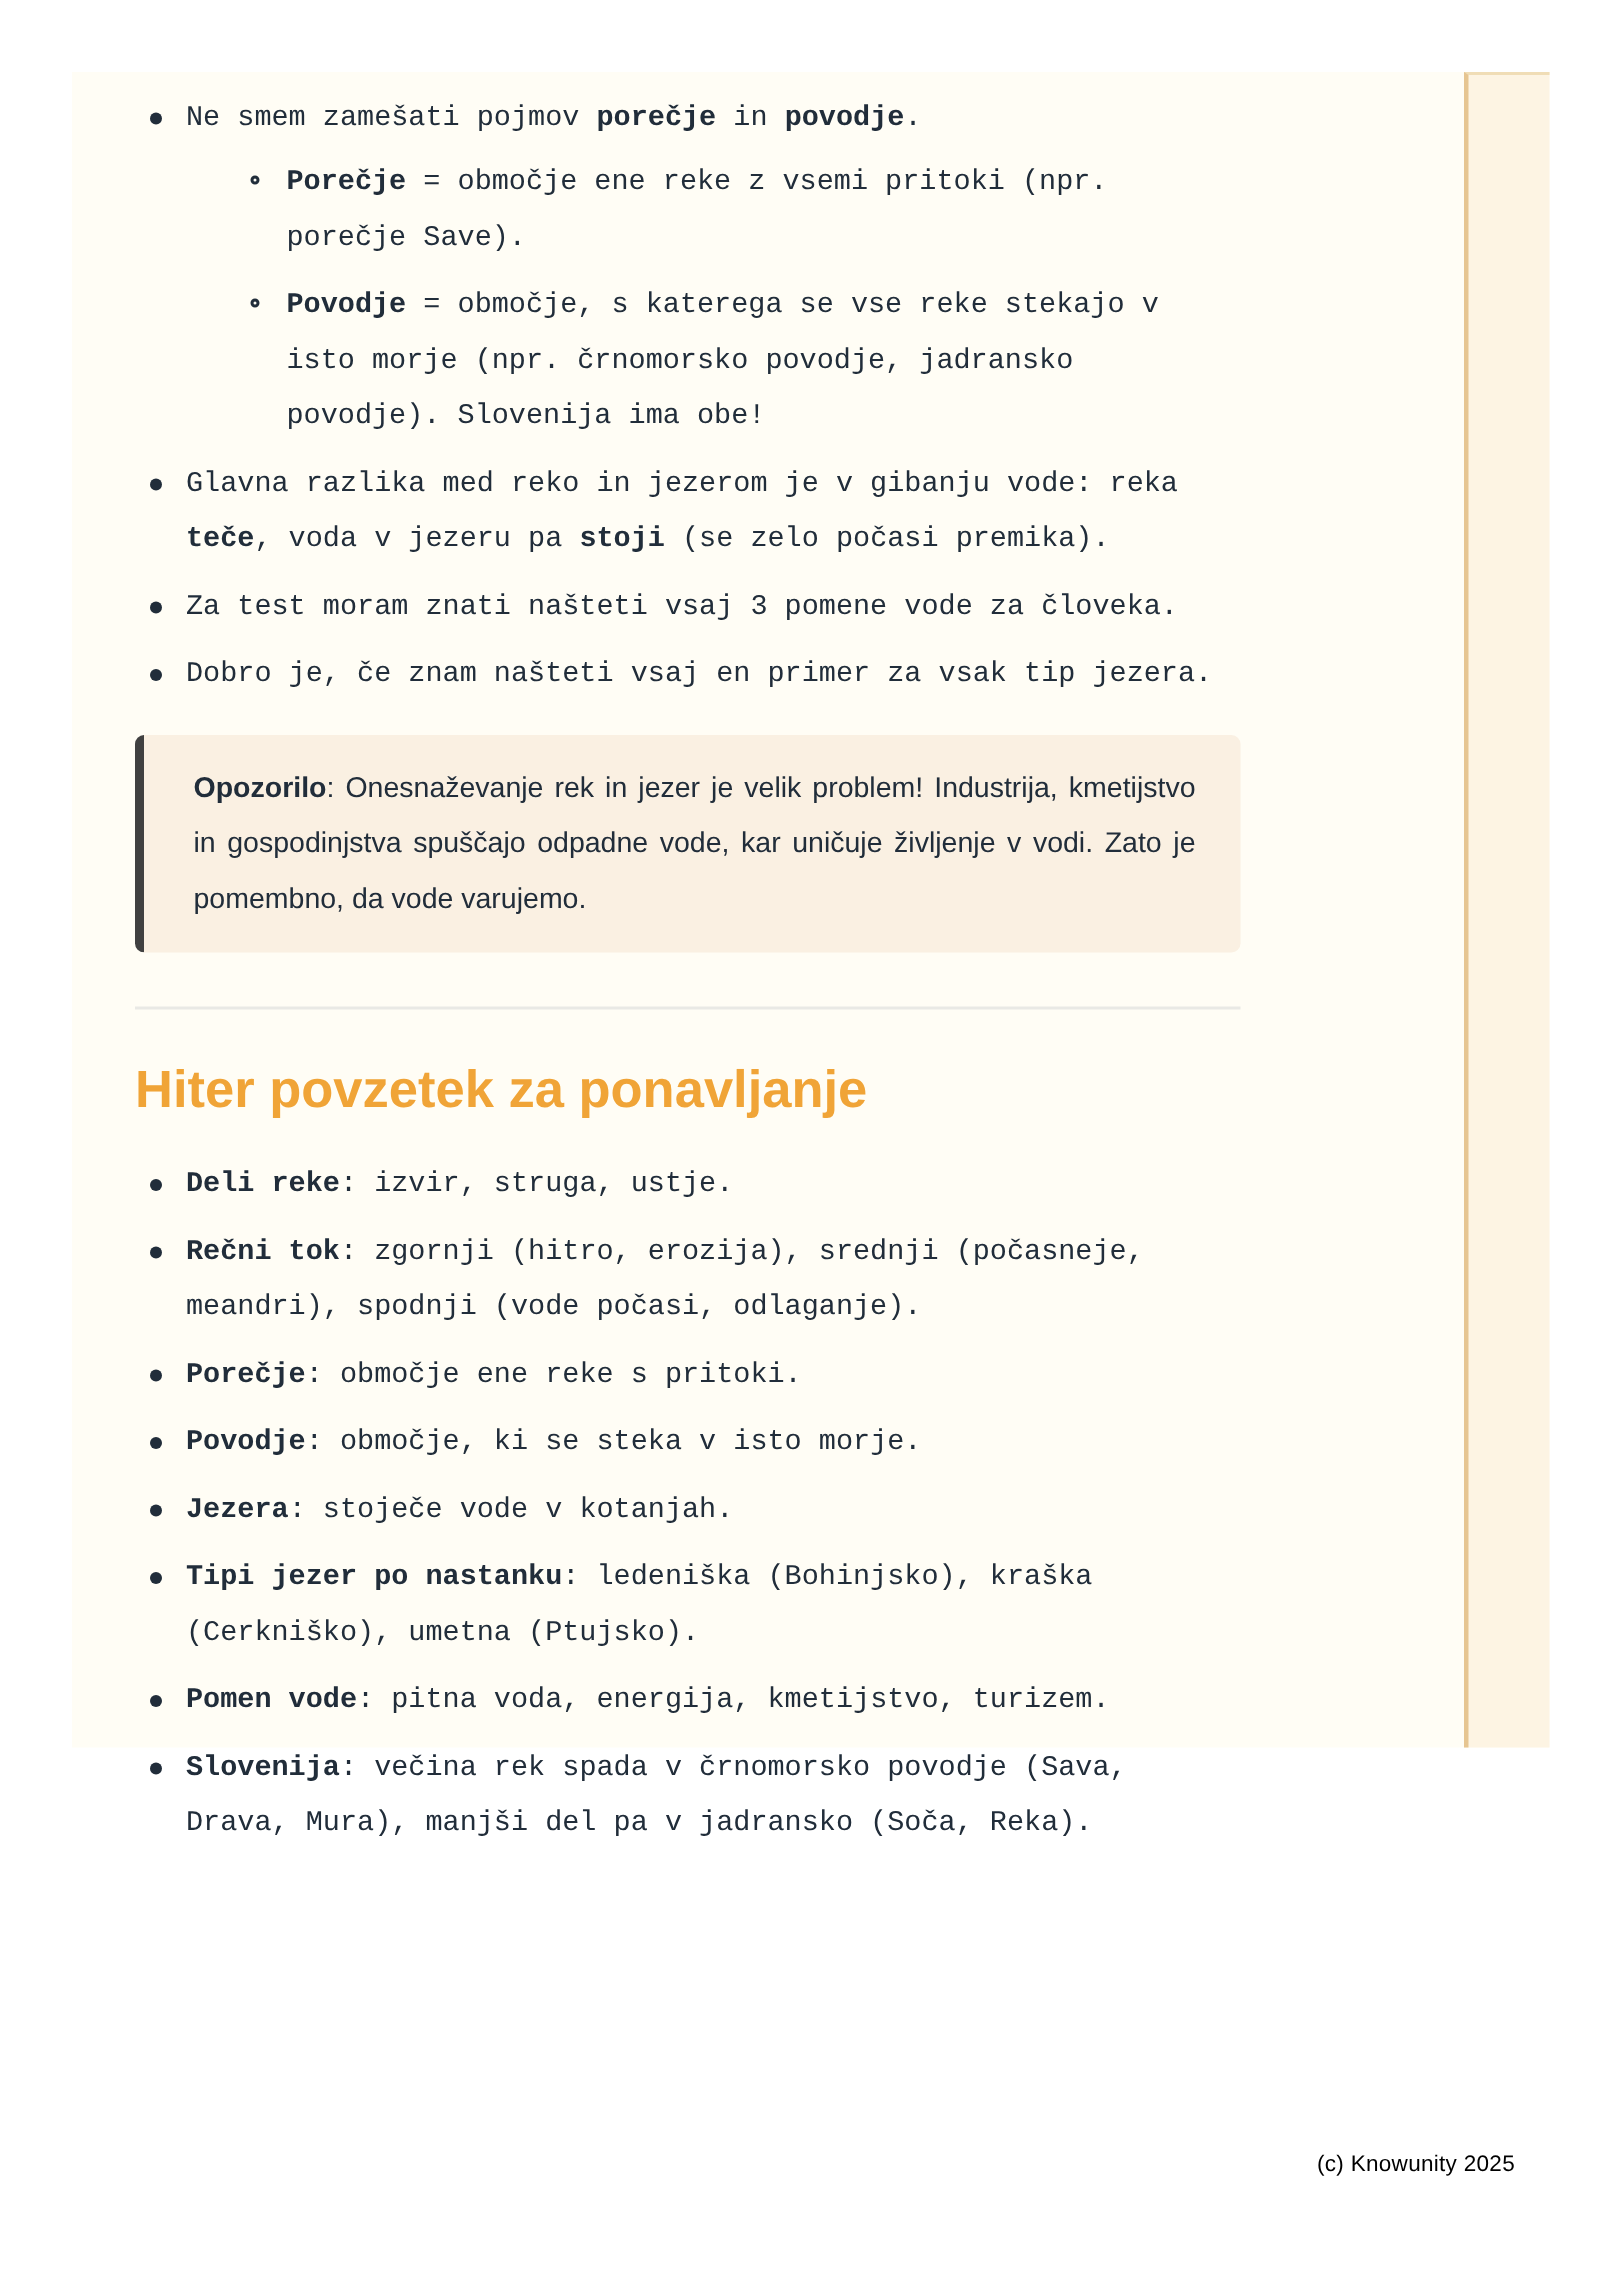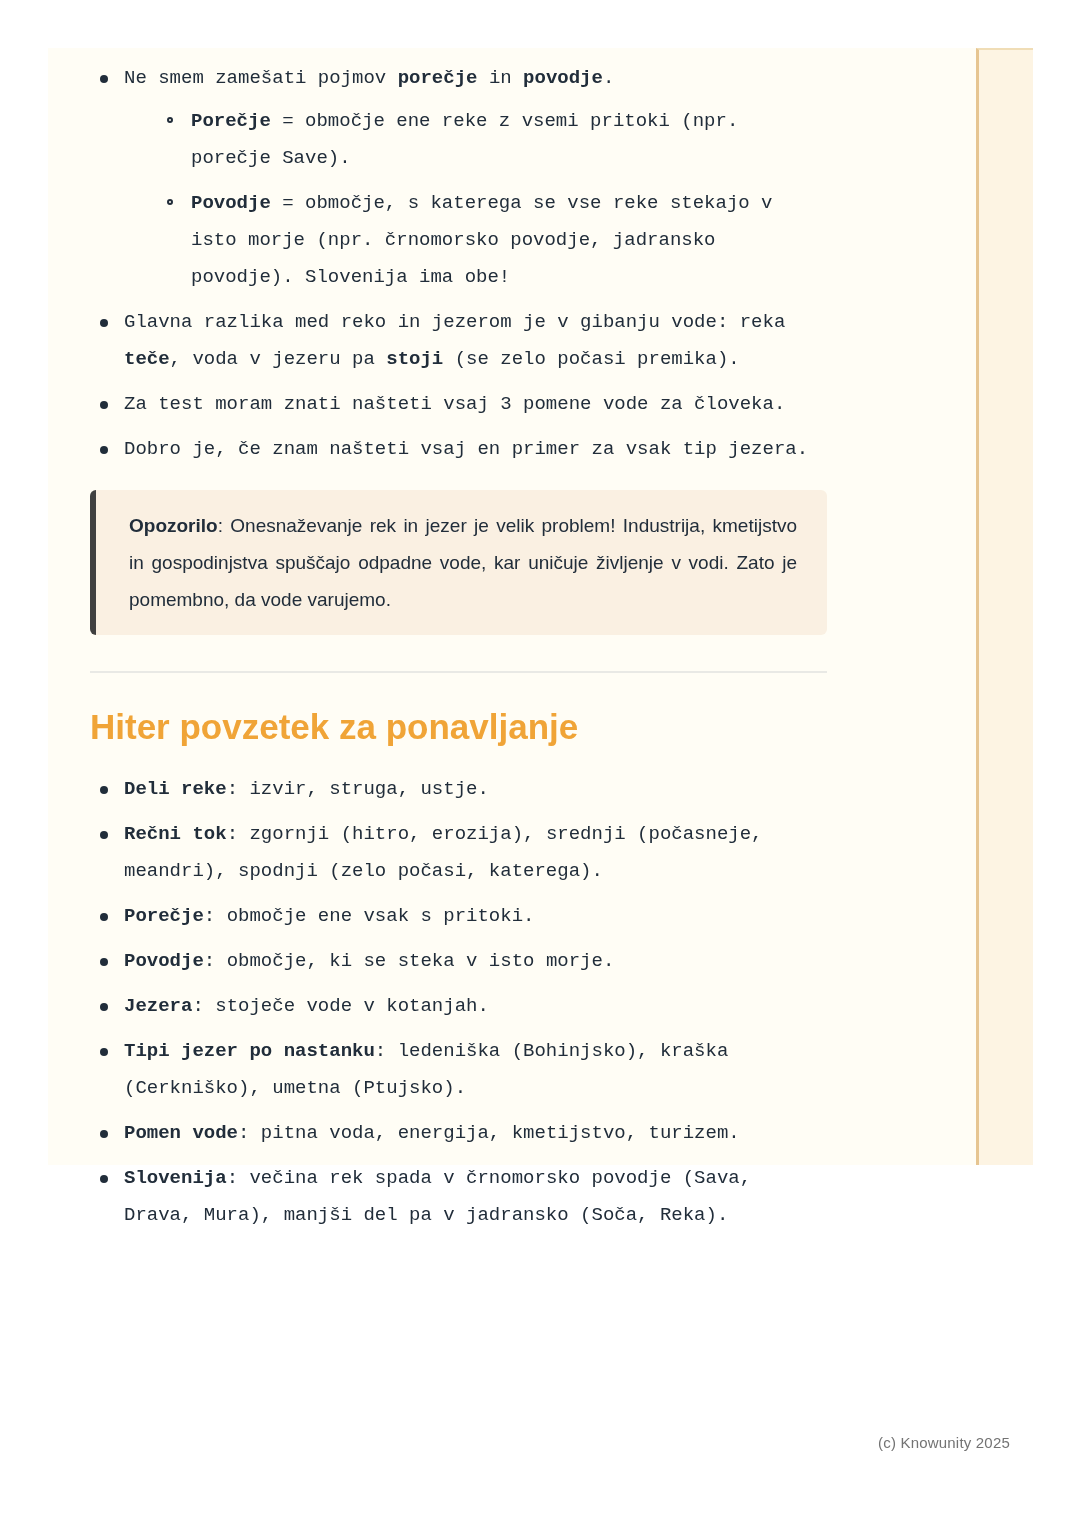--- a/index.html
+++ b/index.html
@@ -65,21 +65,21 @@
     margin-top:36px;
     font-size:35px; line-height:36px;
     font-weight:700; color:#f0a437;
   }
   ul.summary { list-style:none; margin-top:26px; }
   ul.summary > li { position:relative; padding-left:34px; margin-bottom:8px; }
 
   .footer {
     position:absolute; right:70px; top:1434px;
     font-size:15px; line-height:18px;
-    color:#737373; letter-spacing:0.2px;
+    color:#000000; letter-spacing:0.2px;
   }
 </style>
 </head>
 <body>
 
 <div class="canvas">
   <div class="doc-page">
     <div class="side-strip"></div>
     <div class="content">
 
@@ -96,22 +96,22 @@
       <div class="callout">
         <p><strong>Opozorilo</strong><span>: Onesnaževanje rek in jezer je velik problem! Industrija, kmetijstvo in gospodinjstva spuščajo odpadne vode, kar uničuje življenje v vodi. Zato je pomembno, da vode varujemo.</span></p>
       </div>
 
       <hr class="divider">
 
       <h2 class="summary-heading">Hiter povzetek za ponavljanje</h2>
 
       <ul class="notes summary" id="summary-list">
           <li><span class="marker-dot"></span><strong>Deli reke</strong><span>: izvir, struga, ustje.</span></li>
-          <li><span class="marker-dot"></span><strong>Rečni tok</strong><span>: zgornji (hitro, erozija), srednji (počasneje, meandri), spodnji (zelo počasi, katerega).</span></li>
-          <li><span class="marker-dot"></span><strong>Porečje</strong><span>: območje ene vsak s pritoki.</span></li>
+          <li><span class="marker-dot"></span><strong>Rečni tok</strong><span>: zgornji (hitro, erozija), srednji (počasneje, meandri), spodnji (vode počasi, odlaganje).</span></li>
+          <li><span class="marker-dot"></span><strong>Porečje</strong><span>: območje ene reke s pritoki.</span></li>
           <li><span class="marker-dot"></span><strong>Povodje</strong><span>: območje, ki se steka v isto morje.</span></li>
           <li><span class="marker-dot"></span><strong>Jezera</strong><span>: stoječe vode v kotanjah.</span></li>
           <li><span class="marker-dot"></span><strong>Tipi jezer po nastanku</strong><span>: ledeniška (Bohinjsko), kraška (Cerkniško), umetna (Ptujsko).</span></li>
           <li><span class="marker-dot"></span><strong>Pomen vode</strong><span>: pitna voda, energija, kmetijstvo, turizem.</span></li>
           <li><span class="marker-dot"></span><strong>Slovenija</strong><span>: večina rek spada v črnomorsko povodje (Sava, Drava, Mura), manjši del pa v jadransko (Soča, Reka).</span></li>
         </ul>
 
     </div>
   </div>
 

